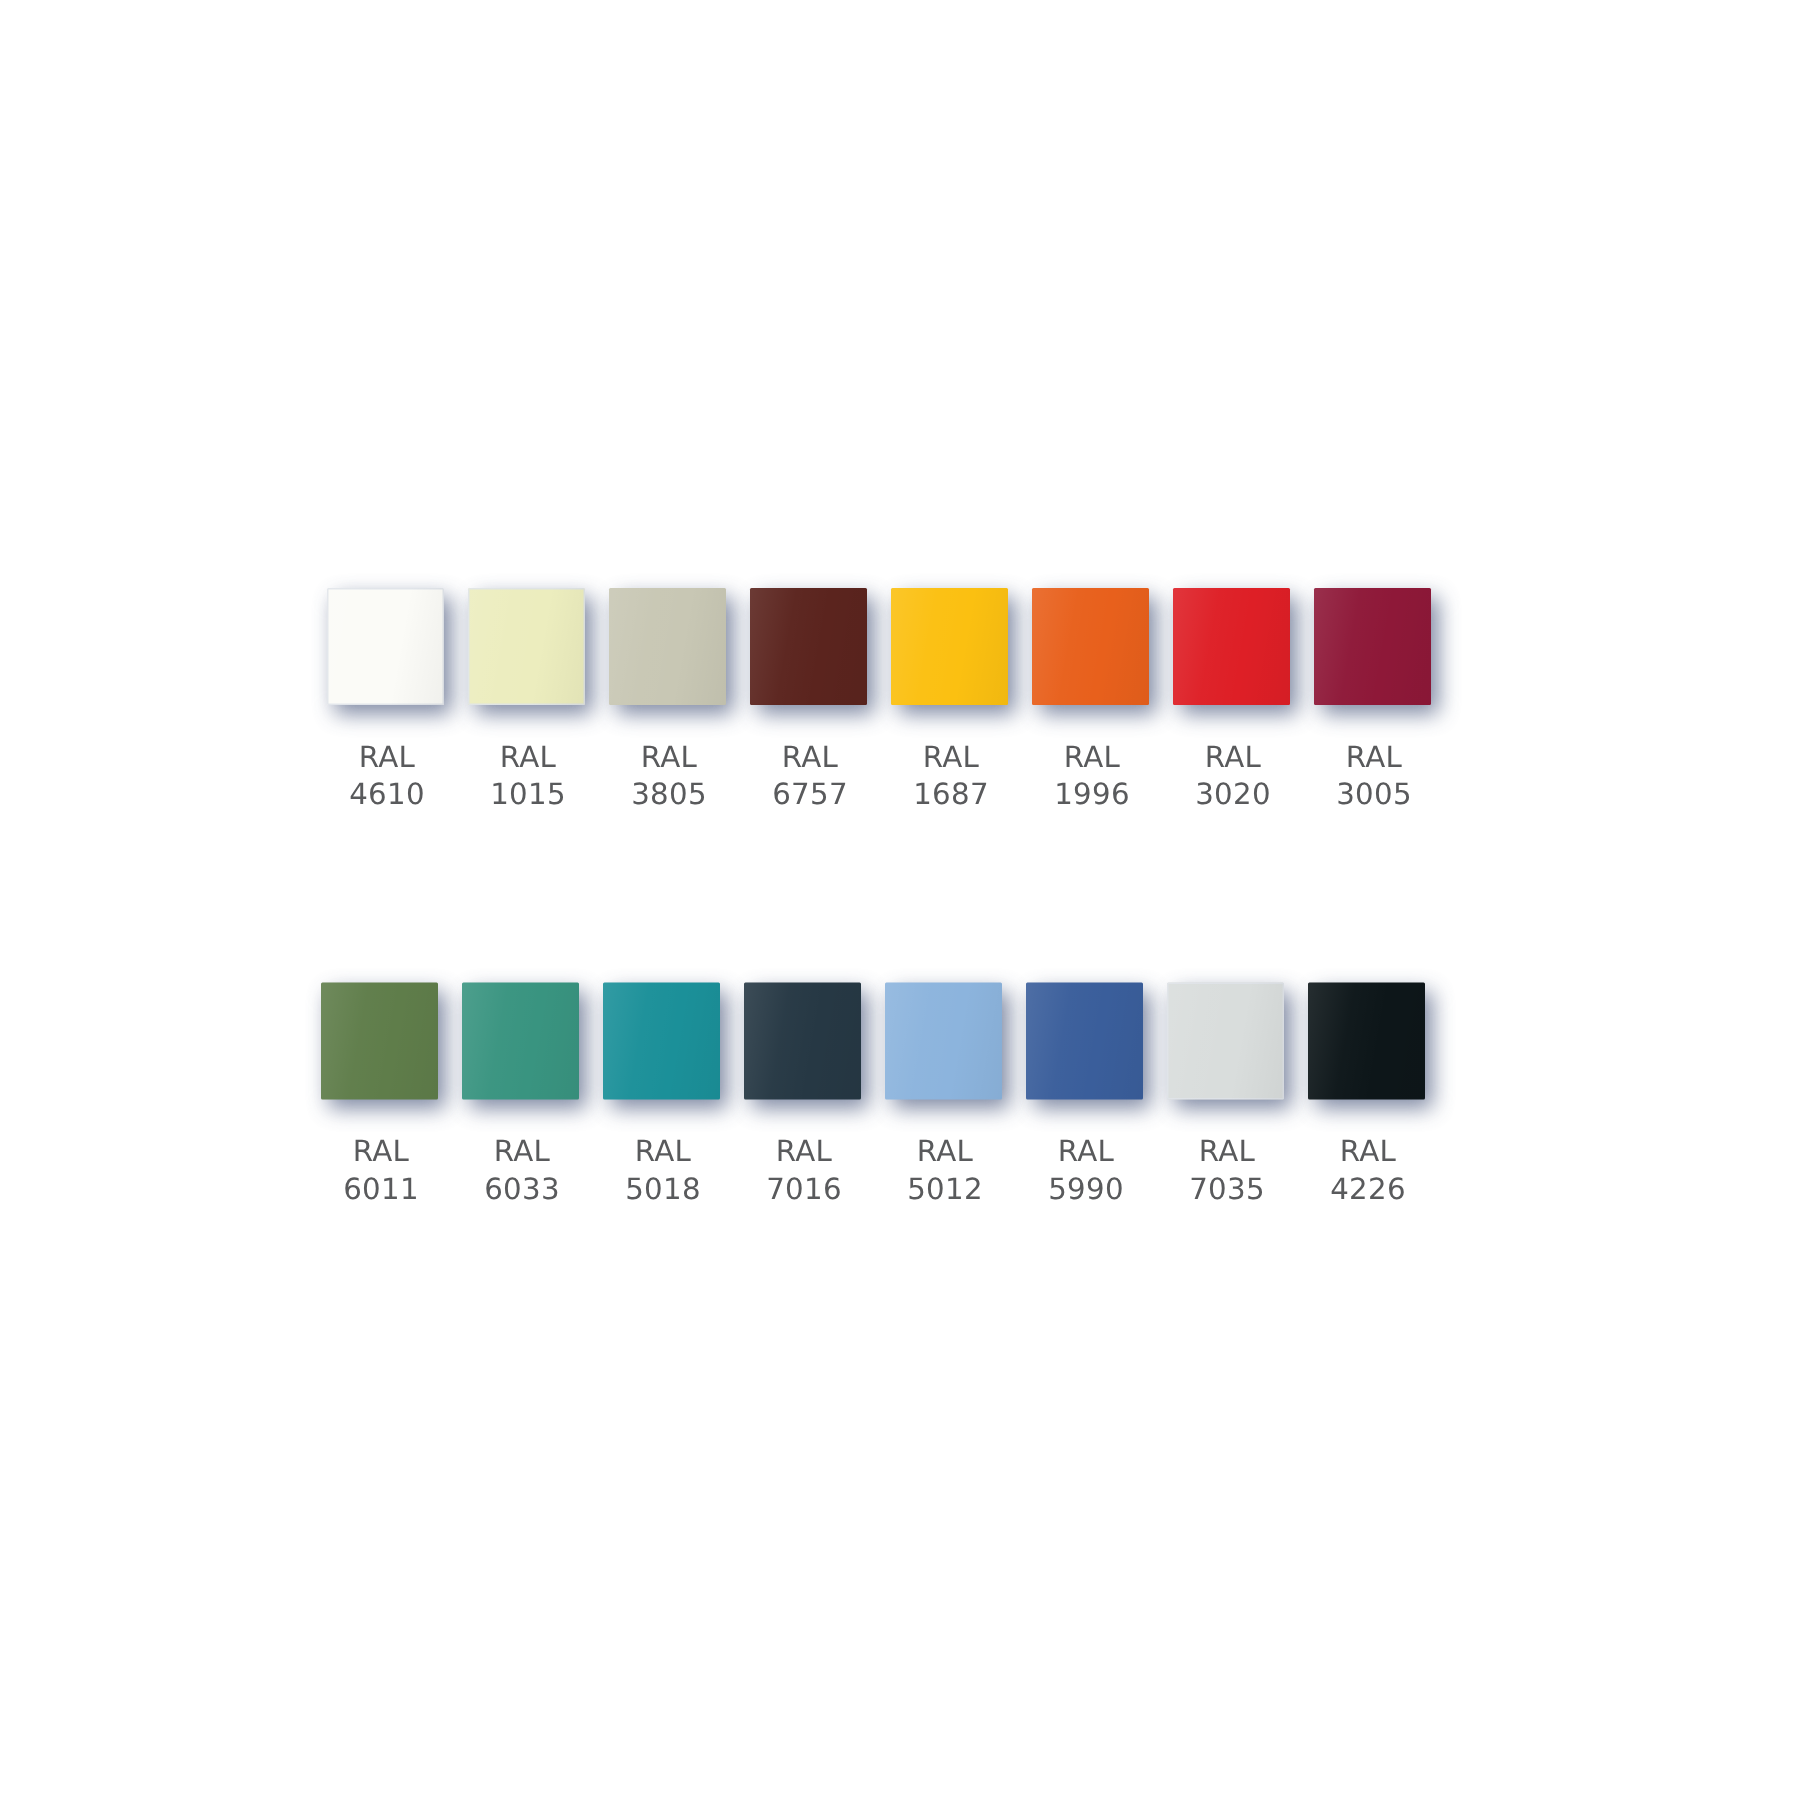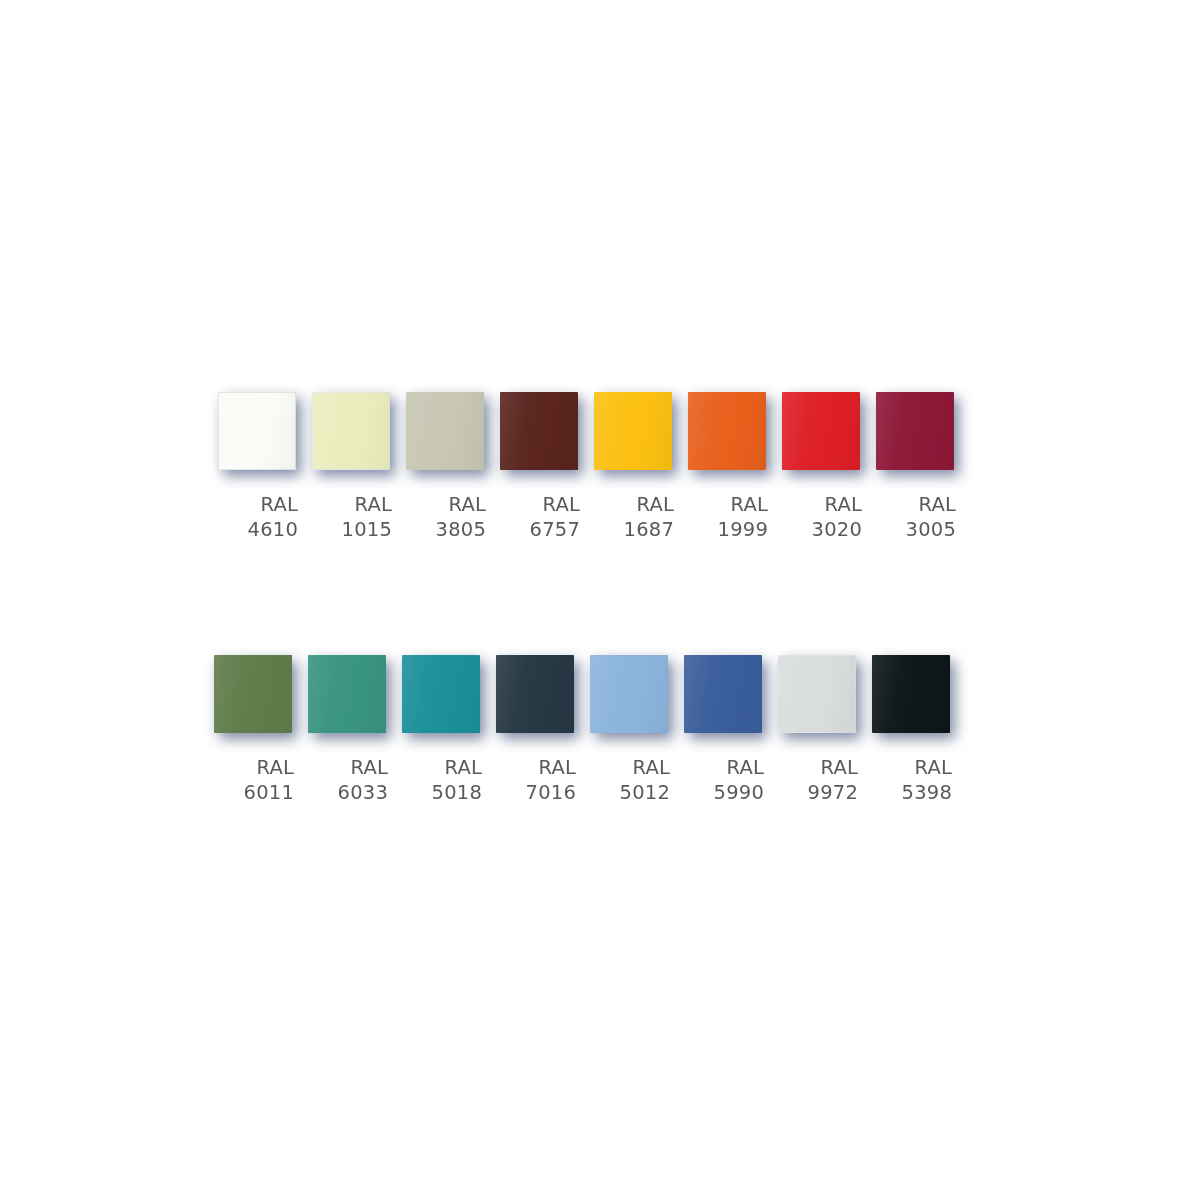--- a/index.html
+++ b/index.html
@@ -91,21 +91,21 @@
     margin-top: 20px;
     width: 80px;
     text-align: center;
     color: #595a5c;
     font-size: 19.5px;
     line-height: 25px;
     letter-spacing: 0.6px;
     font-family: "DejaVu Sans", "Liberation Sans", sans-serif;
     white-space: pre;
   }
-  .label .code { display: block; letter-spacing: 0.2px; text-align: right; }
+  .label .code { display: block; letter-spacing: 0.2px; }
 </style>
 </head>
 <body>
 
 <div class="chart">
     <div class="swatch-row" id="row-0">
       <div class="swatch-cell">
         <div class="chip-wrap">
           <div class="chip-shadow" style="background: rgb(106, 118, 148);"></div>
           <div class="chip chip-white-edge" title="9010" style="background: rgb(251, 251, 247);"></div>
@@ -138,21 +138,21 @@
           <div class="chip-shadow" style="background: rgb(106, 118, 148);"></div>
           <div class="chip" title="1023" style="background: rgb(251, 192, 17);"></div>
         </div>
         <div class="label" style="color: rgb(89, 90, 92);"><span class="code">RAL</span><span class="code">1687</span></div>
       </div>
       <div class="swatch-cell">
         <div class="chip-wrap">
           <div class="chip-shadow" style="background: rgb(106, 118, 148);"></div>
           <div class="chip" title="2004" style="background: rgb(232, 96, 28);"></div>
         </div>
-        <div class="label" style="color: rgb(89, 90, 92);"><span class="code">RAL</span><span class="code">1999</span></div>
+        <div class="label" style="color: rgb(89, 90, 92);"><span class="code">RAL</span><span class="code">1996</span></div>
       </div>
       <div class="swatch-cell">
         <div class="chip-wrap">
           <div class="chip-shadow" style="background: rgb(106, 118, 148);"></div>
           <div class="chip" title="3020" style="background: rgb(222, 31, 38);"></div>
         </div>
         <div class="label" style="color: rgb(89, 90, 92);"><span class="code">RAL</span><span class="code">3020</span></div>
       </div>
       <div class="swatch-cell">
         <div class="chip-wrap">
@@ -203,23 +203,23 @@
           <div class="chip-shadow" style="background: rgb(106, 118, 148);"></div>
           <div class="chip" title="5010" style="background: rgb(58, 94, 155);"></div>
         </div>
         <div class="label" style="color: rgb(89, 90, 92);"><span class="code">RAL</span><span class="code">5990</span></div>
       </div>
       <div class="swatch-cell">
         <div class="chip-wrap">
           <div class="chip-shadow" style="background: rgb(106, 118, 148);"></div>
           <div class="chip chip-white-edge" title="7035" style="background: rgb(217, 221, 220);"></div>
         </div>
-        <div class="label" style="color: rgb(89, 90, 92);"><span class="code">RAL</span><span class="code">9972</span></div>
+        <div class="label" style="color: rgb(89, 90, 92);"><span class="code">RAL</span><span class="code">7035</span></div>
       </div>
       <div class="swatch-cell">
         <div class="chip-wrap">
           <div class="chip-shadow" style="background: rgb(106, 118, 148);"></div>
           <div class="chip" title="9005" style="background: rgb(13, 22, 25);"></div>
         </div>
-        <div class="label" style="color: rgb(89, 90, 92);"><span class="code">RAL</span><span class="code">5398</span></div>
+        <div class="label" style="color: rgb(89, 90, 92);"><span class="code">RAL</span><span class="code">4226</span></div>
       </div>
     </div>
   </div>
 
 </body></html>

